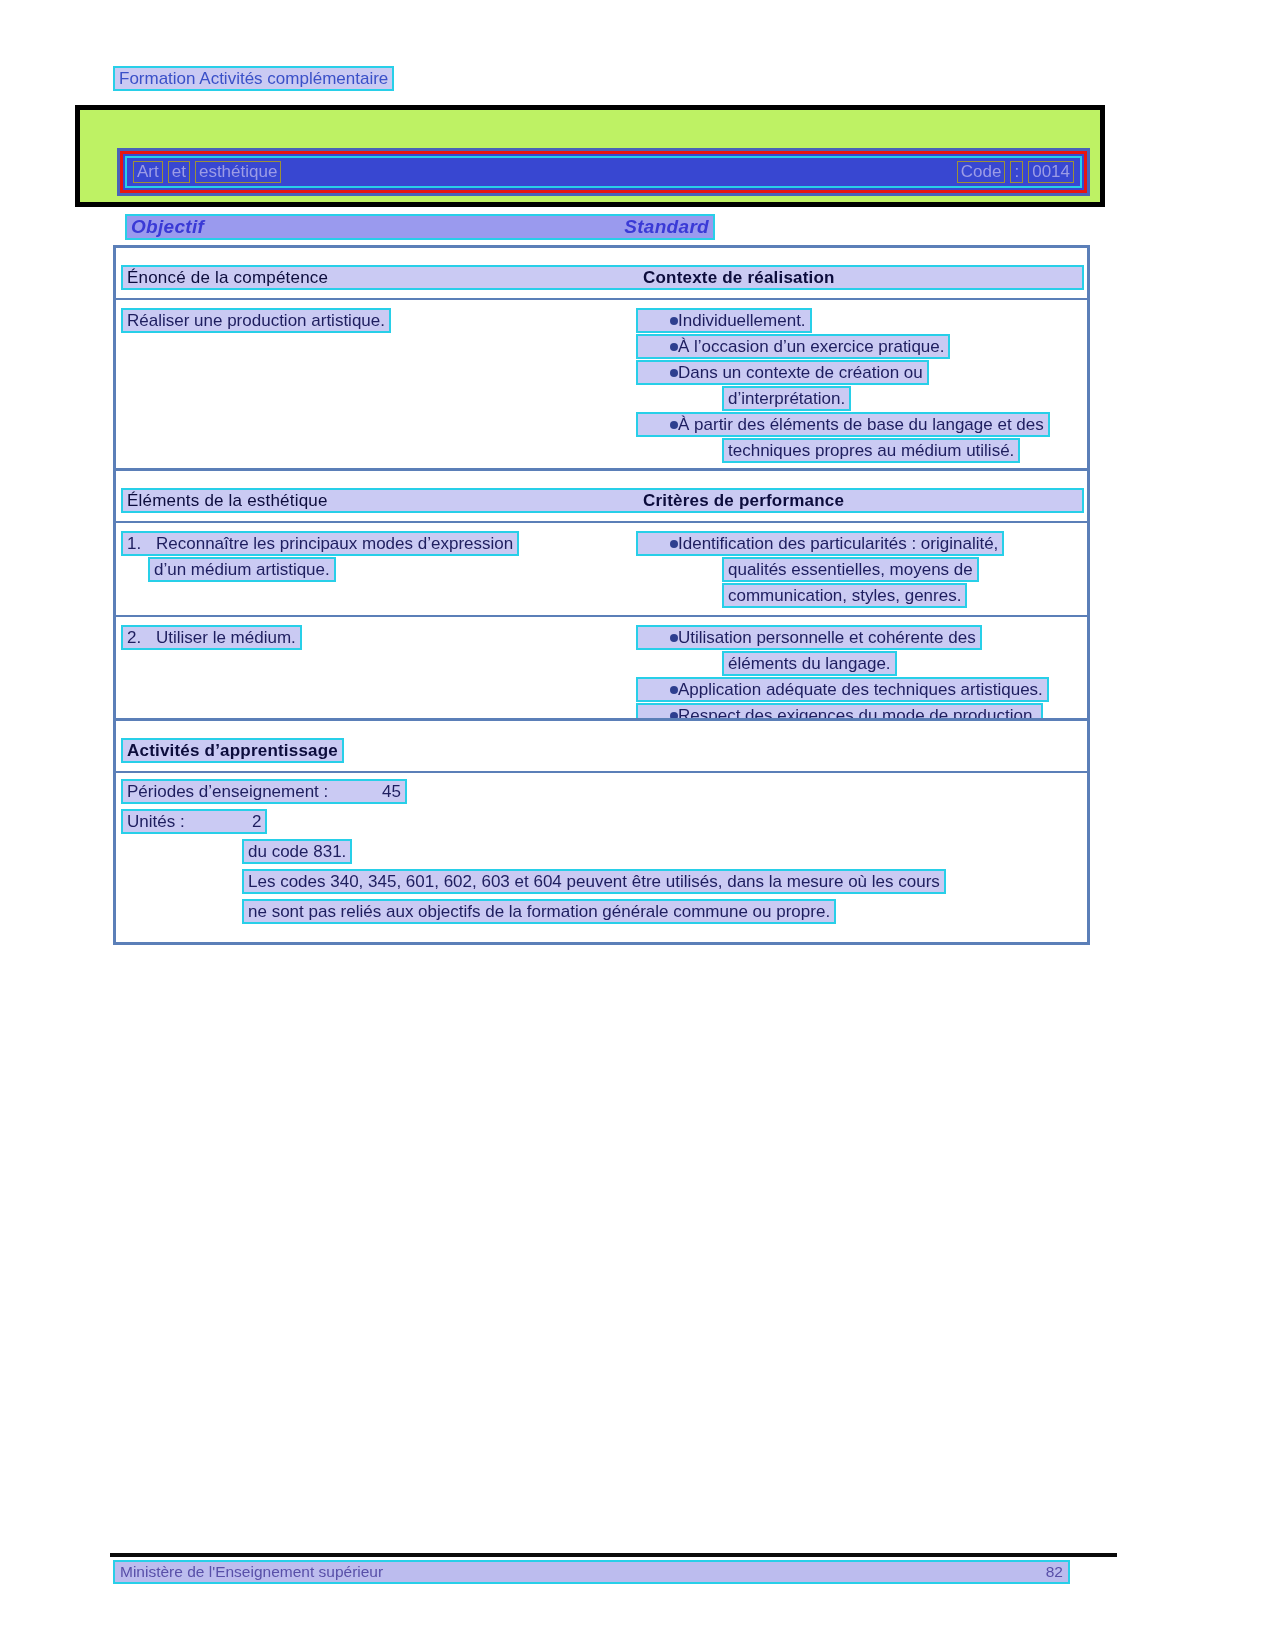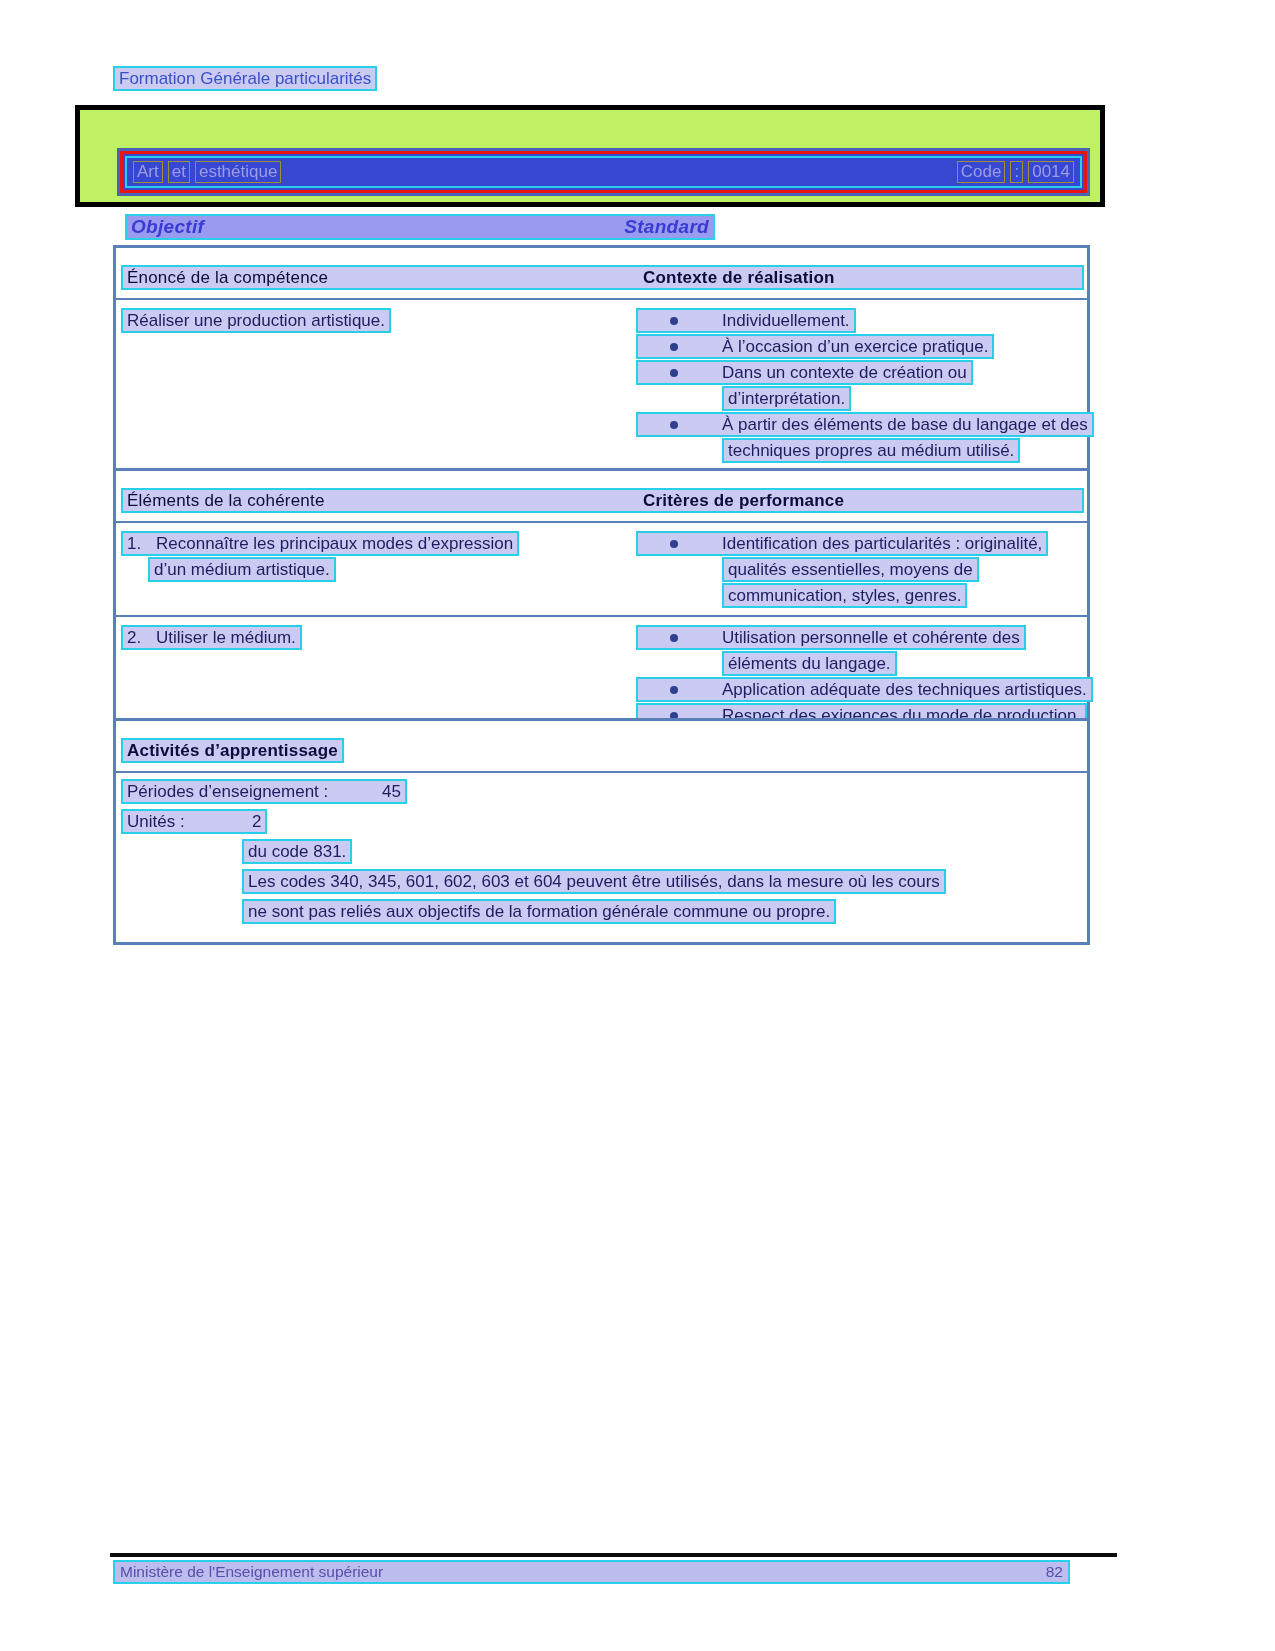--- a/index.html
+++ b/index.html
@@ -51,21 +51,21 @@
   .hrow { display:flex; }
   .h-left { display:inline-block; width:516px; font-weight:normal; color:#0c0c3c; letter-spacing:0.2px; }
   .h-right { font-weight:bold; color:#0c0c3c; letter-spacing:0.2px; }
   .h-single { font-weight:bold; color:#0c0c3c; letter-spacing:0.2px; }
   .divider { border-top:2px solid #5b7fb8; margin:0 -3px; }
   .tbody2col { display:flex; padding:8px 0 6px 0;gap:36px; }
   .col-left { width:481px; flex:none; padding-left:2px; }
   .col-right { flex:1; }
   .bline { display:inline-flex; align-items:flex-start; padding-left:0; }
   .bdot { width:8px; height:8px; border-radius:50%; background:#2e3f8f; margin:6px 0 0 32px; flex:none; }
-  .btxt { margin-left:44px; }
+  .btxt { }
   .indent-r .hl { margin-left:86px; }
   .indent-l .hl { margin-left:27px; }
   .numw { display:inline-block; width:29px; }
   
   .info { padding:6px 0 10px 0; }
   .info .line { margin:0 0 5px 0; }
   .info .hl { margin-left:2px; }
   .lbl-w255 { display:inline-block; width:255px; }
   .lbl-w125 { display:inline-block; width:125px; }
   .indent-p .hl { margin-left:123px; }
@@ -75,21 +75,21 @@
     position:absolute; left:113px; top:1560px; width:957px; background:#bcbcee;
     border:2px solid #28cfe8; display:flex; justify-content:space-between; align-items:center;
     padding:1px 5px; font-size:15.5px; font-weight:normal; color:#584fa8; line-height:18px;
   }
 </style>
 </head>
 <body>
 
 <div class="page">
 
-  <div class="top-label hl">Formation Générale particularités</div>
+  <div class="top-label hl">Formation Activités complémentaire</div>
 
   <div class="hero">
     <div class="bar">
       <div class="bar-red">
         <div class="bar-line">
           <div class="wgroup">
             <span class="wbox">Art</span>
             <span class="wbox">et</span>
             <span class="wbox">esthétique</span>
           </div>
@@ -138,21 +138,21 @@
               <span class="btxt">À partir des éléments de base du langage et des</span>
             </span></div>
         <div class="line indent-r"><span class="hl">techniques propres au médium utilisé.</span></div>
       </div>
     </div>
   </div>
 
   <div class="tbl t2">
     <div class="thead">
       <span class="hl hrow">
-        <span class="h-left">Éléments de la cohérente</span>
+        <span class="h-left">Éléments de la esthétique</span>
         <span class="h-right">Critères de performance</span>
       </span>
     </div>
     <div class="divider"></div>
     <div class="tbody2col">
       <div class="col-left">
         <div class="line"><span class="hl"><span class="numw">1.</span><span>Reconnaître les principaux modes d’expression</span></span></div>
         <div class="line indent-l"><span class="hl">d’un médium artistique.</span></div>
       </div>
       <div class="col-right">

